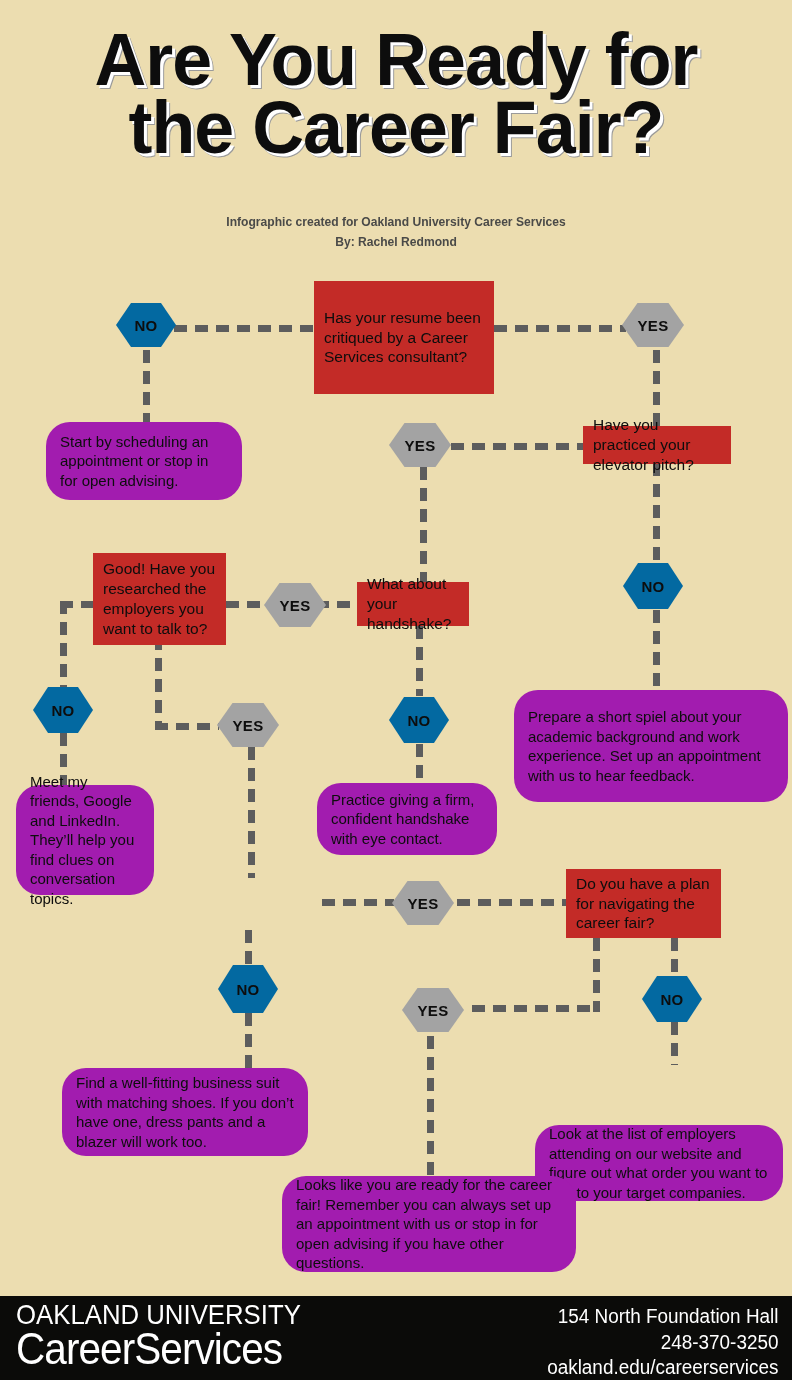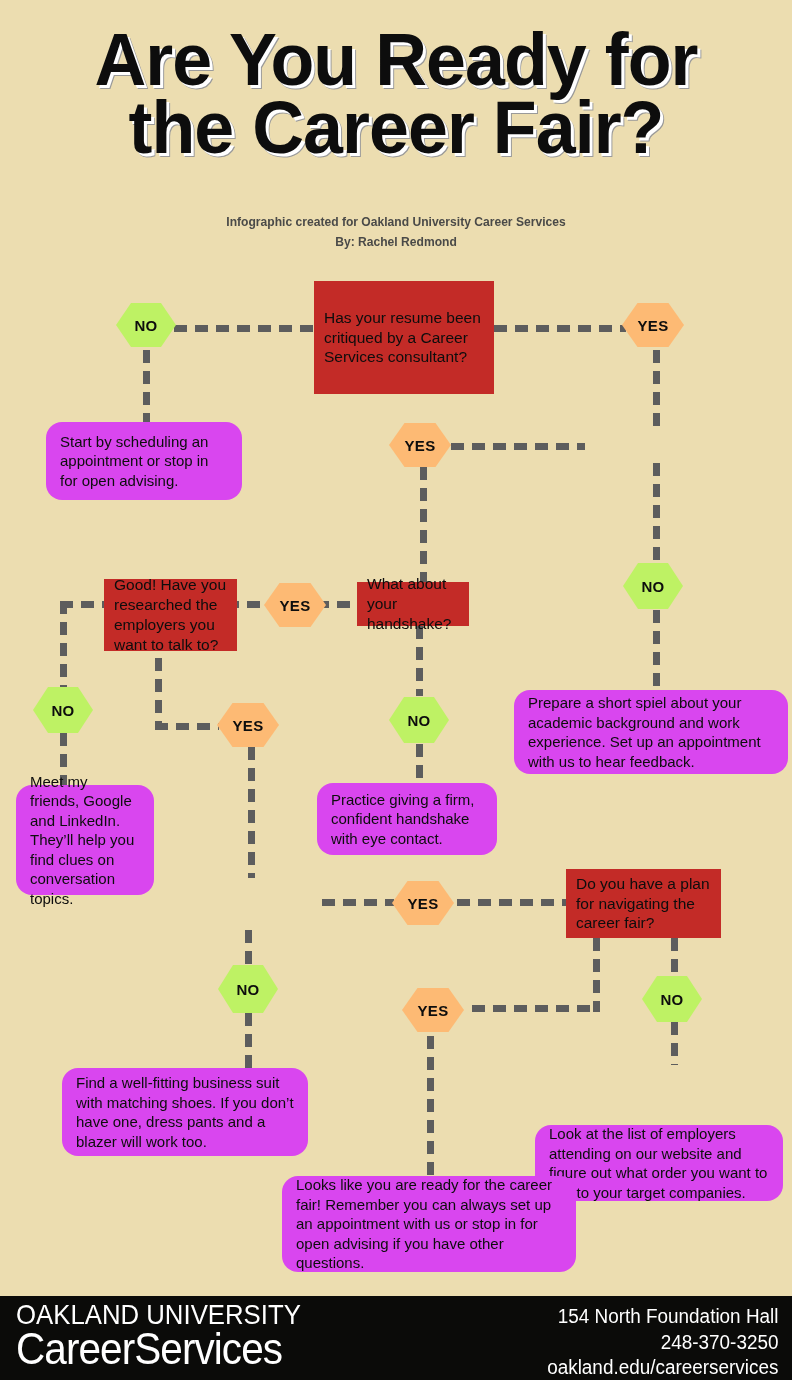--- a/index.html
+++ b/index.html
@@ -47,40 +47,40 @@
     color:#0d0d0d;
     z-index:5;
   }
   .q-box{
     background:#c32b27;
     font-size:15.5px;
     line-height:1.28;
     padding:9px 10px;
   }
   .a-box{
-    background:#d946ef;
-    border-radius:16px;
+    background:#a21caf;
+    border-radius:24px;
     font-size:15px;
     line-height:1.3;
     padding:10px 14px;
   }
 
   
   .hex{
     position:absolute;
     display:flex;align-items:center;justify-content:center;
     font-weight:bold;
     font-size:15px;
     color:#0d0d0d;
     clip-path:polygon(25% 0%, 75% 0%, 100% 50%, 75% 100%, 25% 100%, 0% 50%);
     z-index:6;
     letter-spacing:0.3px;
   }
-  .hex-yes{background:#fdba74;}
-  .hex-no{background:#bef264;}
+  .hex-yes{background:#a3a3a3;}
+  .hex-no{background:#0369a1;}
 
   
   .dash-h, .dash-v{position:absolute;z-index:2;}
   .dash-h{
     height:7px;
     background-image:linear-gradient(to right,#5d5d5d 0 13px,transparent 13px 21px);
     background-size:21px 7px;
     background-repeat:repeat-x;
   }
   .dash-v{
@@ -167,26 +167,27 @@
   <div class="dash-v" style="left:593px;top:938px;height:74px;"></div>
   <div class="dash-h" style="left:472px;top:1005px;width:128px;"></div>
   <div class="dash-v" style="left:427px;top:1036px;height:140px;"></div>
 
   <div class="node q-box" style="left:314px;top:281px;width:180px;height:113px;">Has your resume been critiqued by a Career Services consultant?</div>
   <div class="hex hex-no" style="left:116px;top:303px;width:60px;height:44px;">NO</div>
   <div class="hex hex-yes" style="left:622px;top:303px;width:62px;height:44px;">YES</div>
 
   <div class="node a-box" style="left:46px;top:422px;width:196px;height:78px;">Start by scheduling an appointment or stop in for open advising.</div>
 
+  <div class="node q-box" style="left:583px;top:426px;width:148px;height:38px;">Have you practiced your elevator pitch?</div>
   <div class="hex hex-yes" style="left:389px;top:423px;width:62px;height:44px;">YES</div>
   <div class="hex hex-no" style="left:623px;top:563px;width:60px;height:46px;">NO</div>
 
-  <div class="node a-box" style="left:514px;top:690px;width:274px;height:84px;">Prepare a short spiel about your academic background and work experience. Set up an appointment with us to hear feedback.</div>
-
-  <div class="node q-box" style="left:104px;top:553px;width:133px;height:72px;margin-top:26px;">Good! Have you researched the employers you want to talk to?</div>
+  <div class="node a-box" style="left:514px;top:690px;width:274px;height:112px;">Prepare a short spiel about your academic background and work experience. Set up an appointment with us to hear feedback.</div>
+
+  <div class="node q-box" style="left:93px;top:553px;width:133px;height:92px;">Good! Have you researched the employers you want to talk to?</div>
   <div class="hex hex-yes" style="left:264px;top:583px;width:62px;height:44px;">YES</div>
   <div class="hex hex-no" style="left:33px;top:687px;width:60px;height:46px;">NO</div>
   <div class="hex hex-yes" style="left:217px;top:703px;width:62px;height:44px;">YES</div>
 
   <div class="node a-box" style="left:16px;top:785px;width:138px;height:110px;">Meet my friends, Google and LinkedIn. They’ll help you find clues on conversation topics.</div>
 
   <div class="node q-box" style="left:357px;top:582px;width:112px;height:44px;">What about your handshake?</div>
   <div class="hex hex-no" style="left:389px;top:697px;width:60px;height:46px;">NO</div>
 
   <div class="node a-box" style="left:317px;top:783px;width:180px;height:72px;">Practice giving a firm, confident handshake with eye contact.</div>

